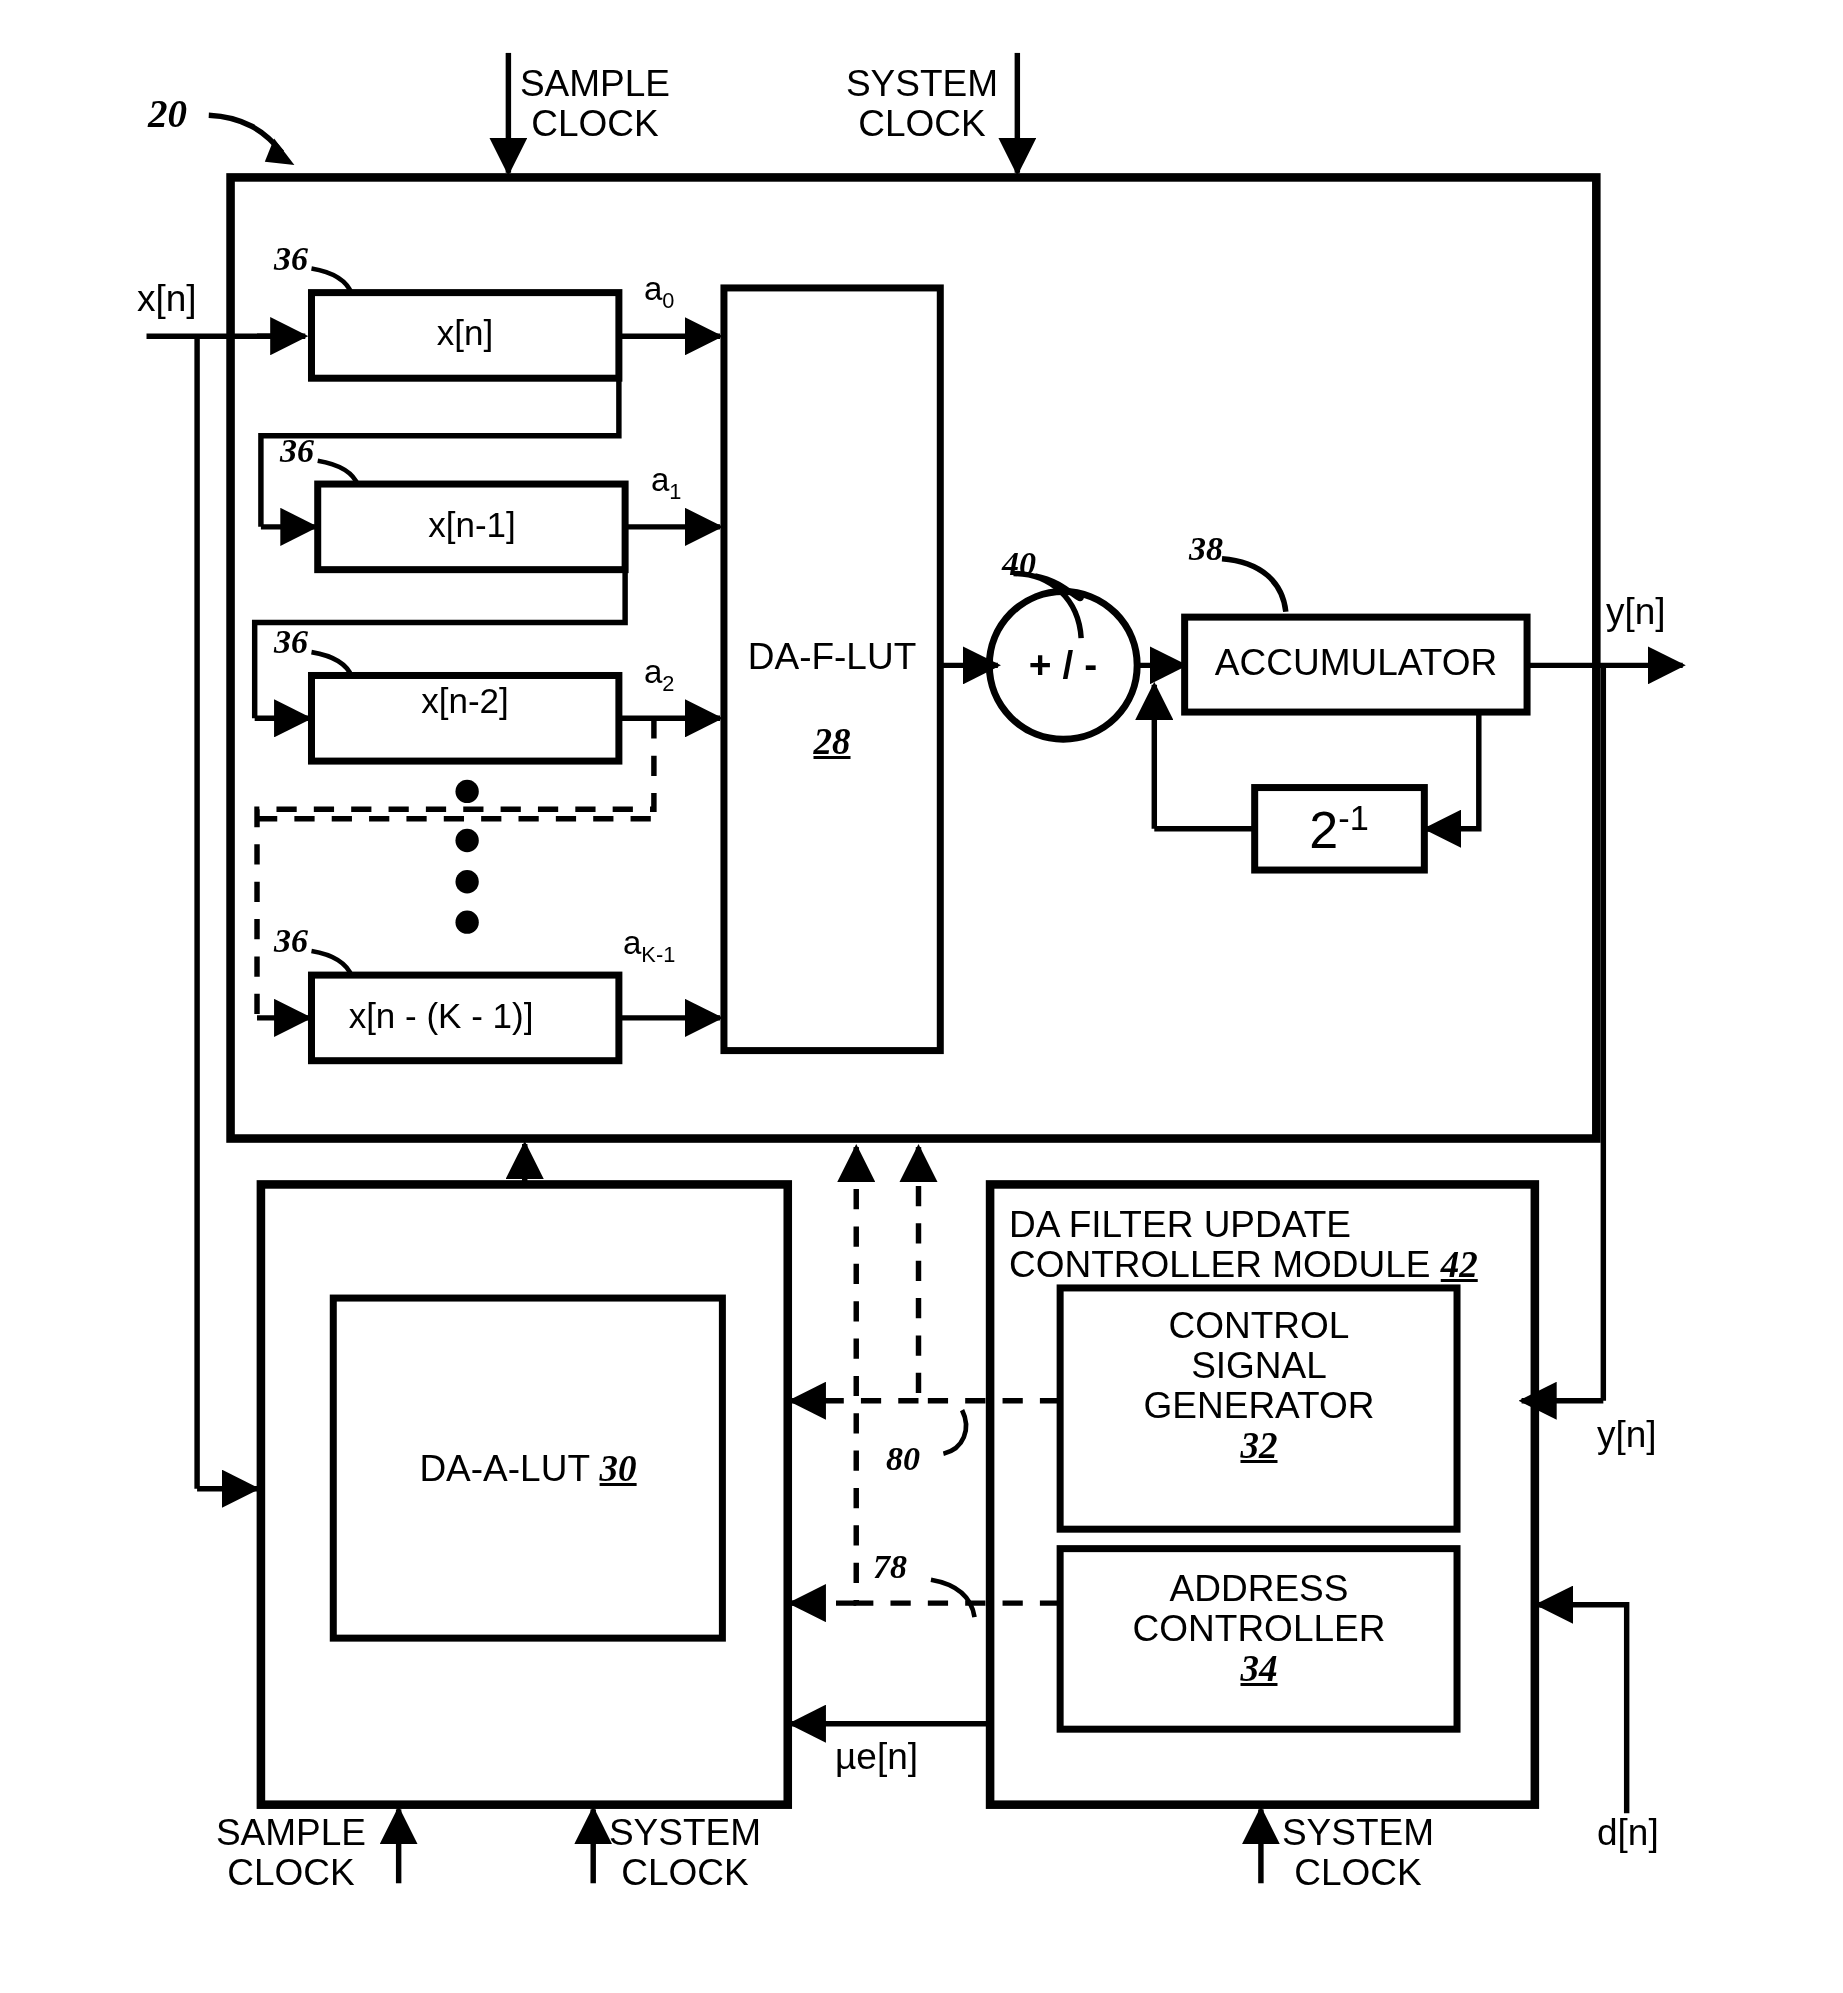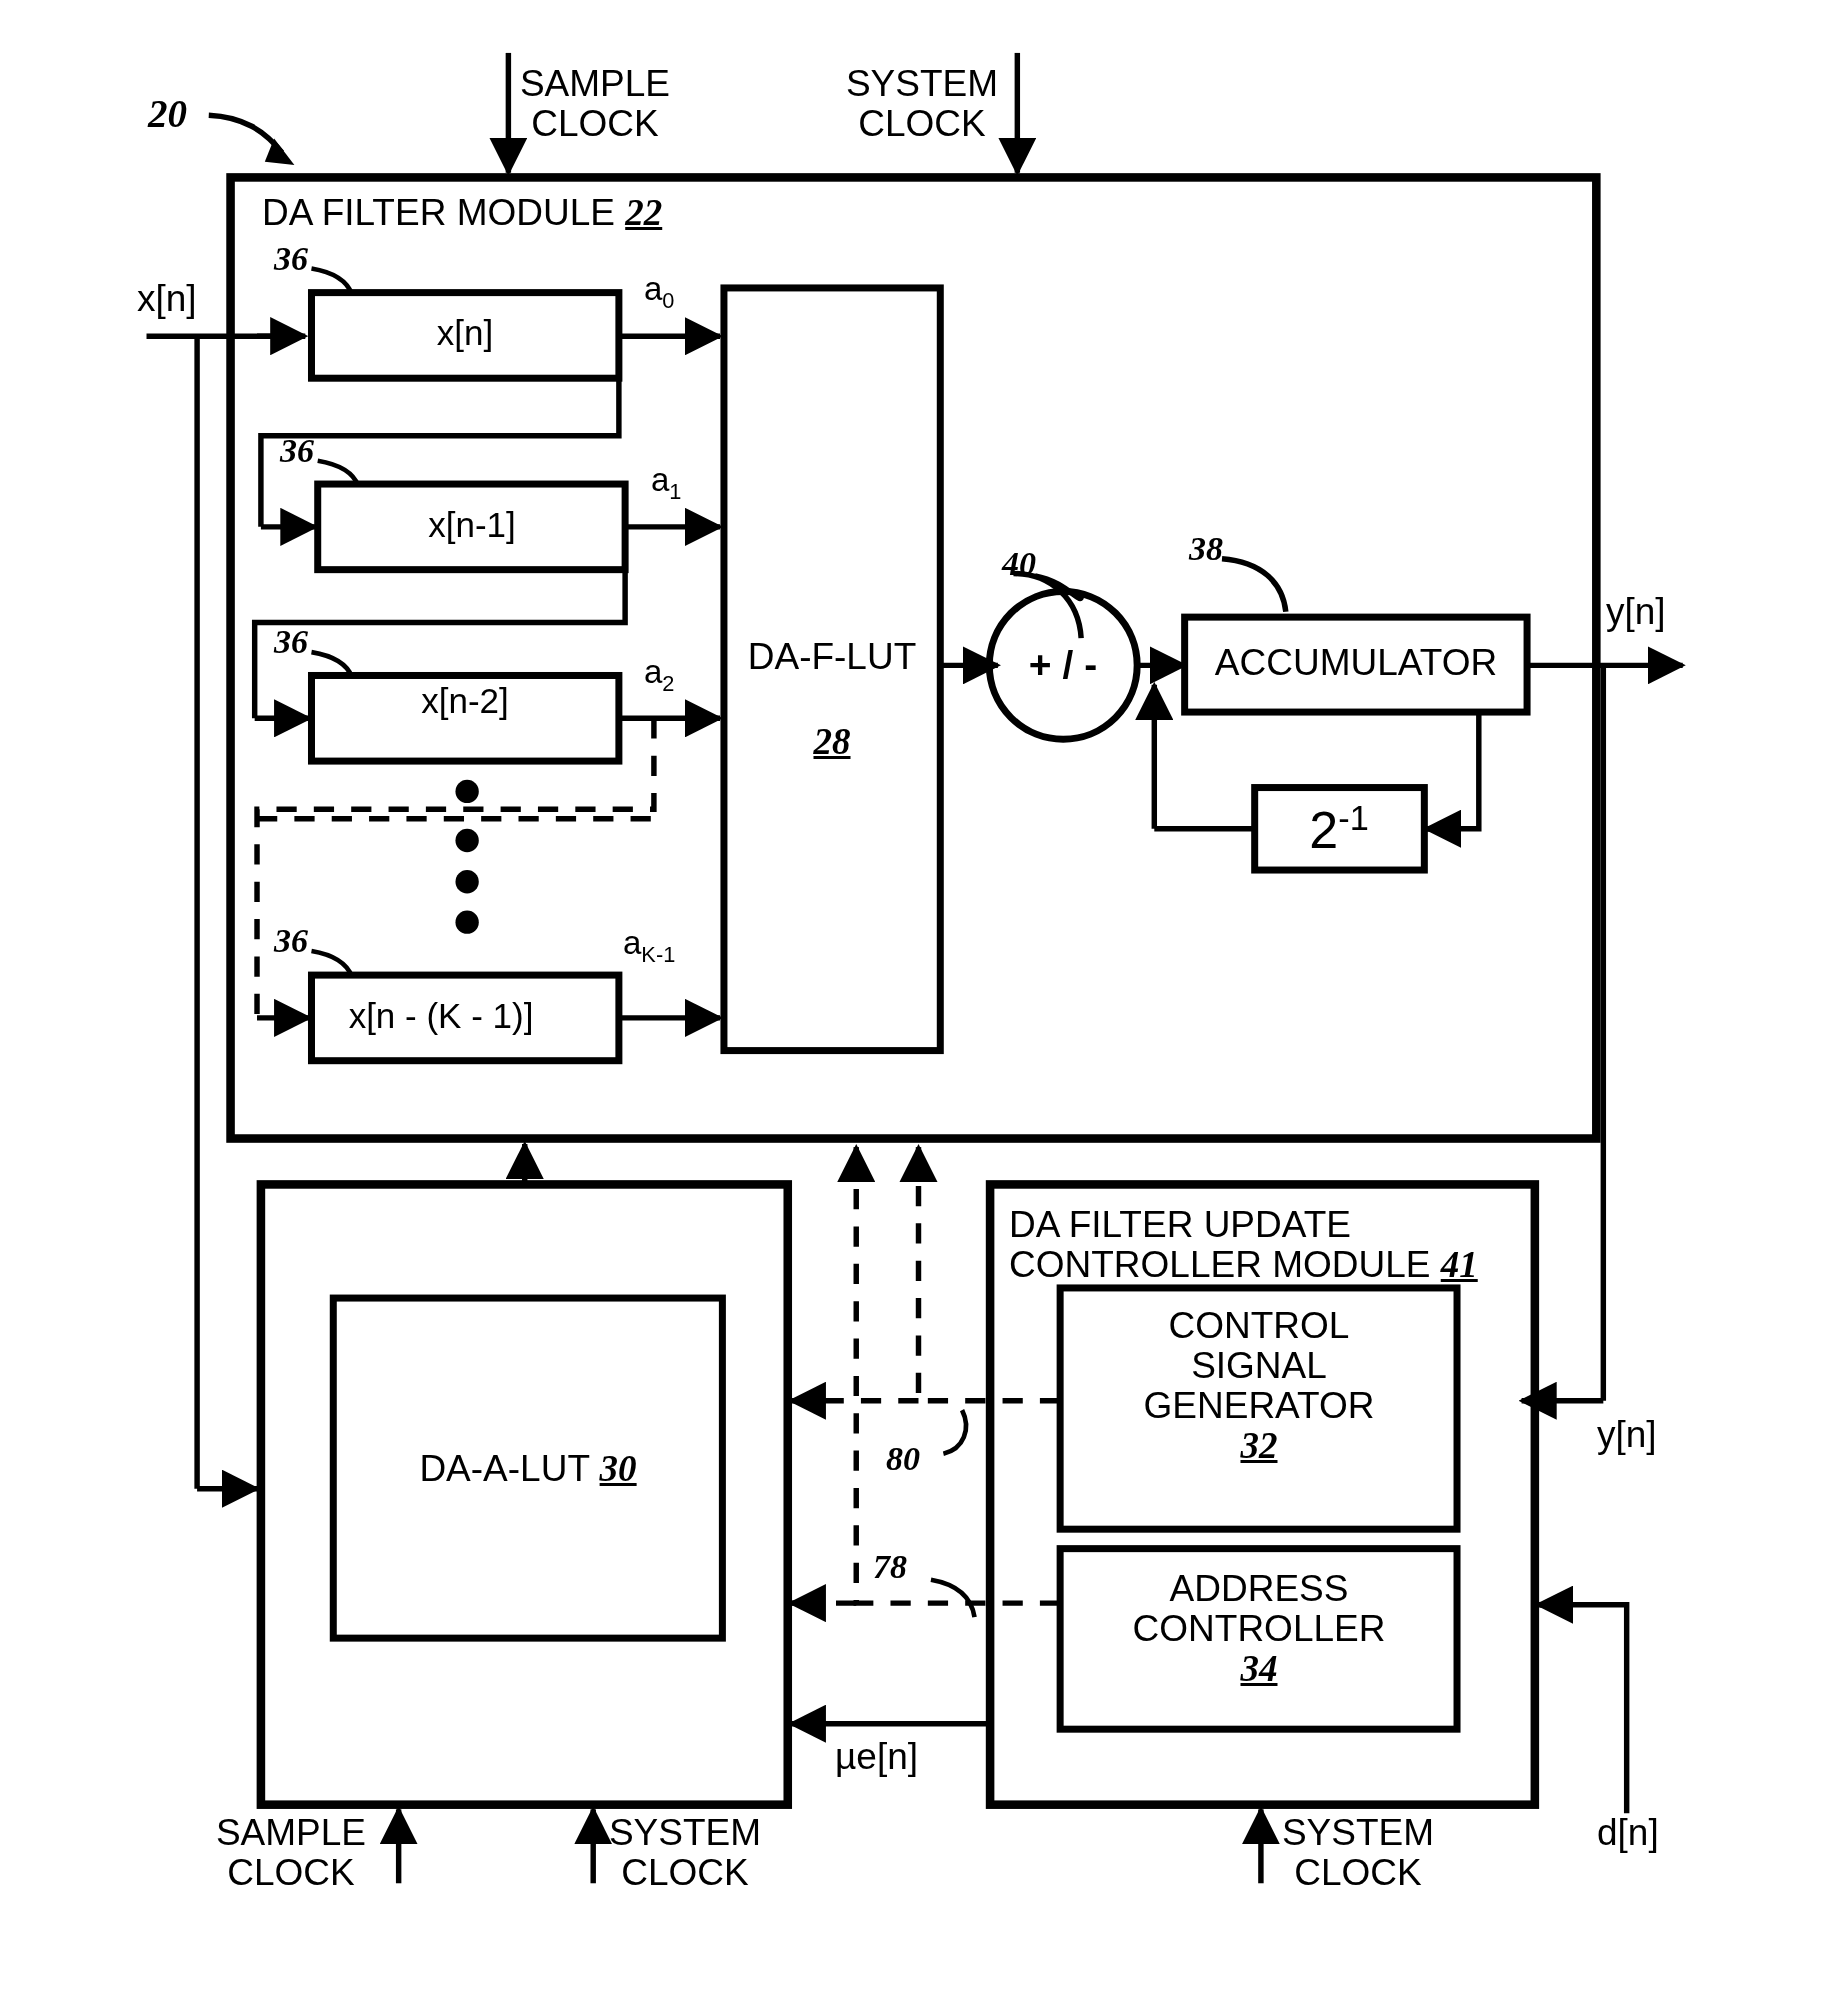--- a/index.html
+++ b/index.html
@@ -194,24 +194,20 @@
 
   <div class="lbl clk ctr" style="left:595px; top:64px;">
     <div>SAMPLE</div>
     <div>CLOCK</div>
   </div>
   <div class="lbl clk ctr" style="left:922px; top:64px;">
     <div>SYSTEM</div>
     <div>CLOCK</div>
   </div>
 
-  <div class="lbl modtitle" style="left:262px; top:193px;">
-    <span>DA FILTER MODULE</span>
-    <span class="ital und">22</span>
-  </div>
 
   <div class="lbl sig" style="left:137px; top:279px;">x[n]</div>
 
   <div class="lbl sig" style="left:1606px; top:592px;">y[n]</div>
 
   <div class="lbl ital refnum" style="left:274px; top:241px;">36</div>
   <div class="lbl ital refnum" style="left:280px; top:433px;">36</div>
   <div class="lbl ital refnum" style="left:274px; top:624px;">36</div>
   <div class="lbl ital refnum" style="left:274px; top:923px;">36</div>
 
@@ -258,21 +254,21 @@
   </div>
   <div class="lbl clk ctr" style="left:685px; top:1813px;">
     <div>SYSTEM</div>
     <div>CLOCK</div>
   </div>
 
   <div class="lbl modtitle" style="left:1009px; top:1205px;">
     <div>DA FILTER UPDATE</div>
     <div>
       <span>CONTROLLER MODULE</span>
-      <span class="ital und">41</span>
+      <span class="ital und">42</span>
     </div>
   </div>
 
   <div class="lbl modtitle ctr" style="left:1259px; top:1306px;">
     <div>CONTROL</div>
     <div>SIGNAL</div>
     <div>GENERATOR</div>
     <div class="ital und">32</div>
   </div>
 

